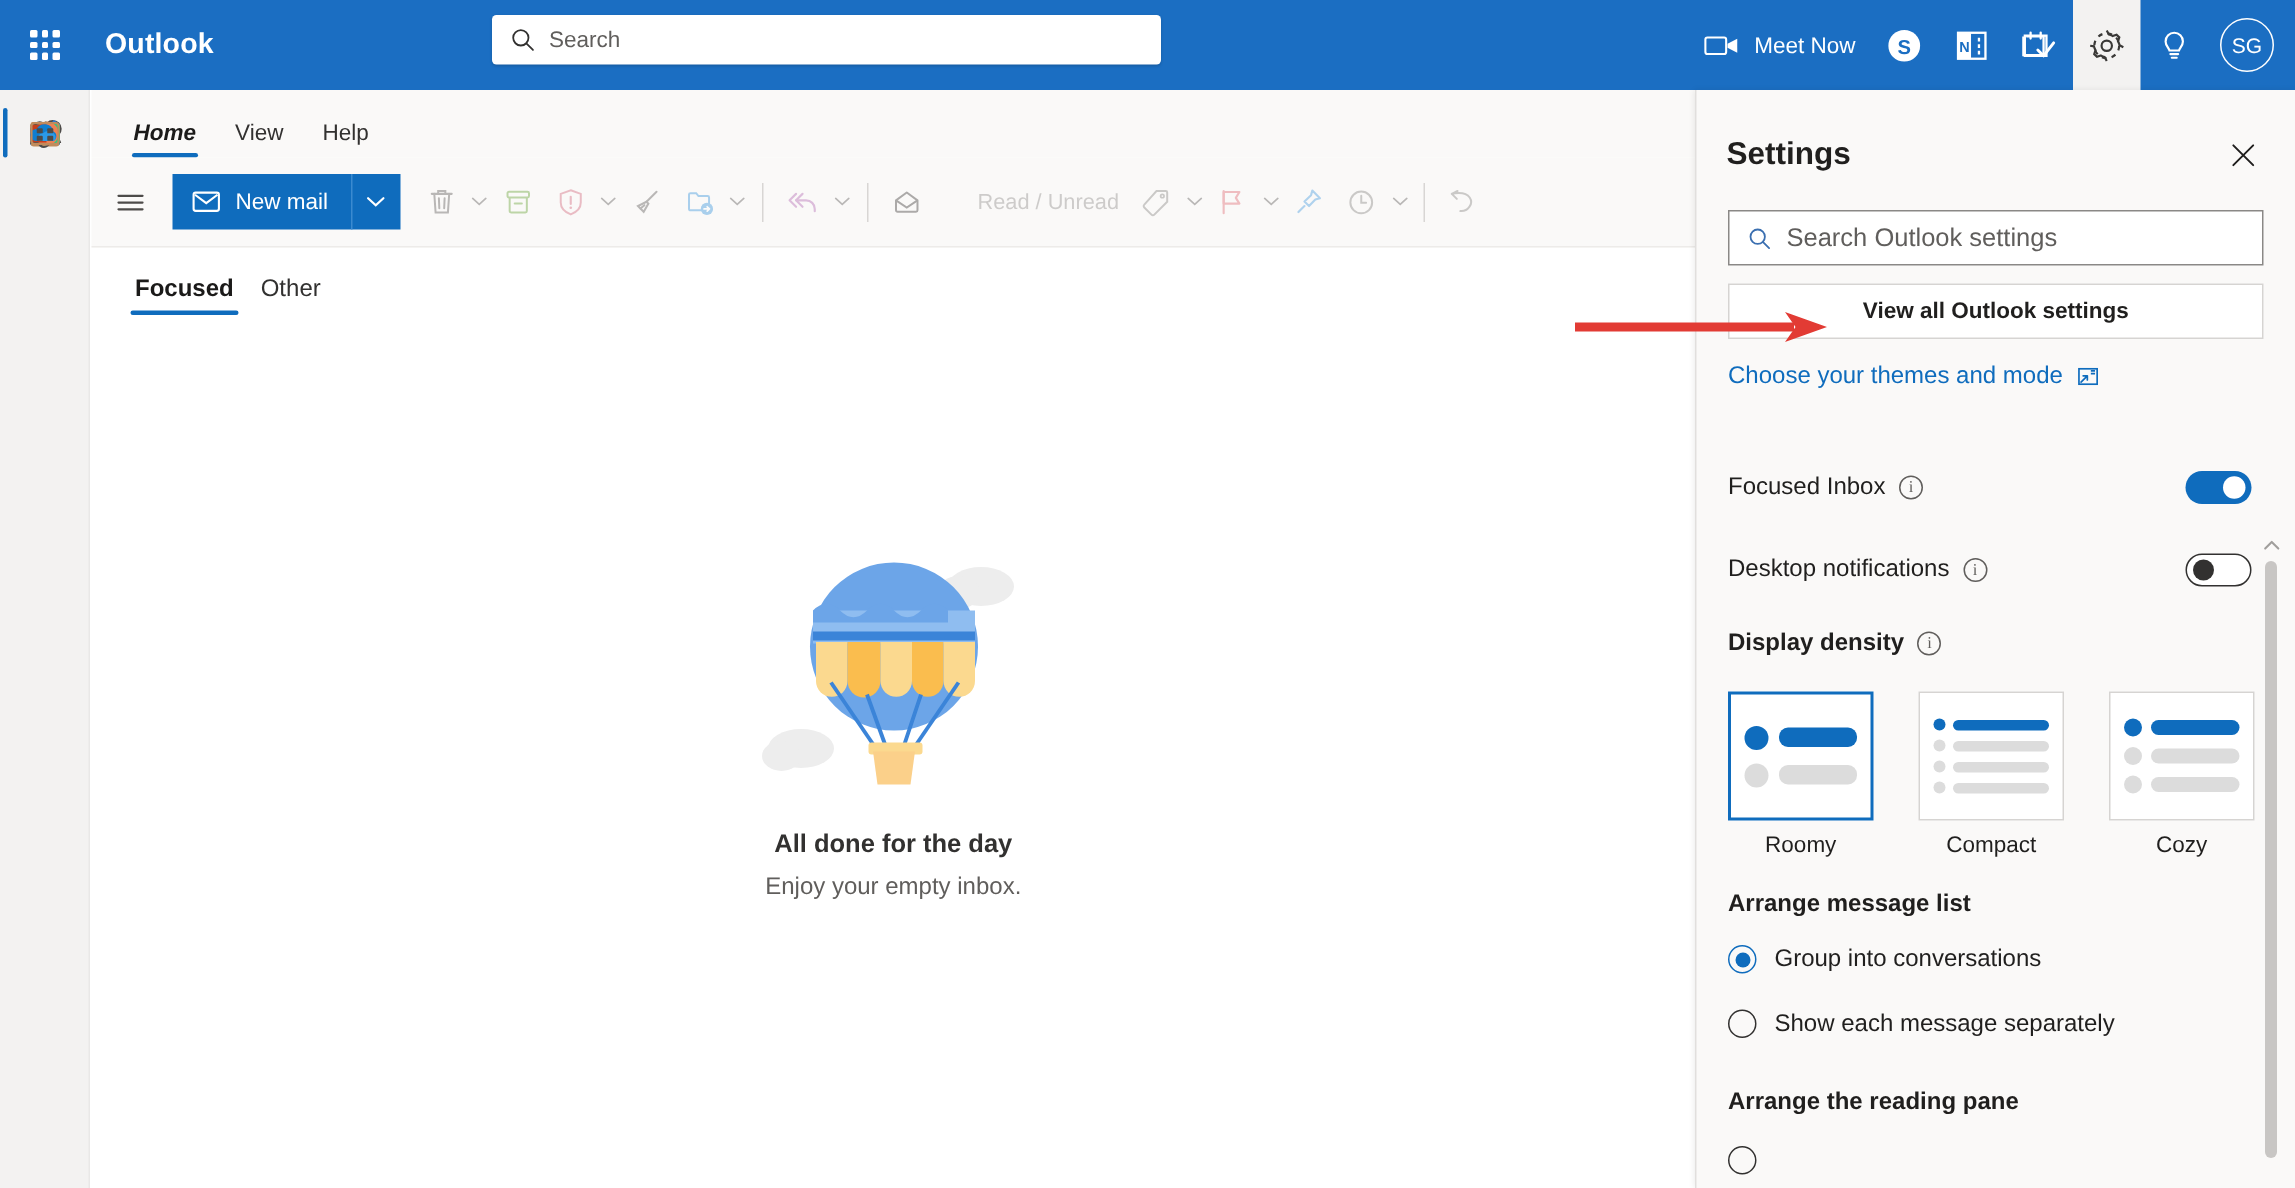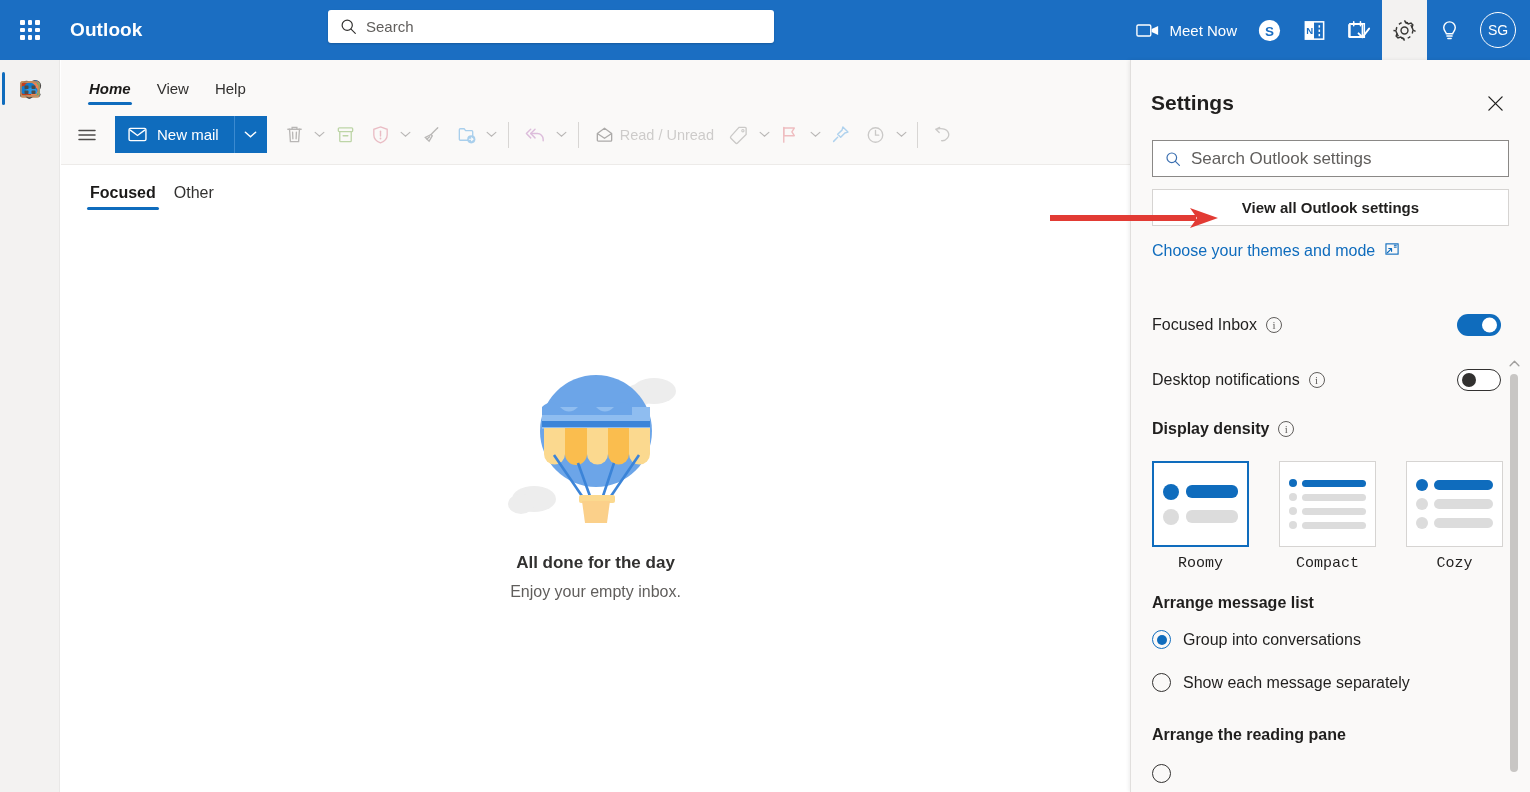--- a/index.html
+++ b/index.html
@@ -90,21 +90,21 @@
     content: ""; position: absolute; left: 12px; right: 12px; bottom: 0;
     height: 3px; background: #0f6cbd; border-radius: 2px;
   }
   .toolbar {
     position: absolute; top: 45px; left: 0; width: 1069px; height: 60px;
     background: #faf9f8; display: flex; align-items: center; padding-left: 14px;
     border-bottom: 1px solid #edebe9;
   }
   .tb-ico {
     height: 36px; display: flex; align-items: center; justify-content: center;
-    padding: 0 7px; cursor: pointer; opacity: .42;
+    padding: 0 7px; cursor: pointer; opacity: .42; gap: 32px;
   }
   .tb-chev { width: 16px; display:flex; align-items:center; justify-content:center; opacity:.42; cursor:pointer; }
   .tb-sep { width: 1px; height: 26px; background: #d8d6d4; margin: 0 8px; }
   .tb-text { font-size: 14.5px; color: #a19f9d; margin-left: 5px; }
   .newmail {
     display: flex; align-items: stretch; height: 37px; margin: 0 10px 0 6px;
     cursor: pointer;
   }
   .newmail .body {
     background: #0f6cbd; color: #fff; font-size: 15px;
@@ -160,21 +160,21 @@
     margin: 22px 21px 0 21px; height: 37px; background: #ffffff;
     border: 1px solid #8a8886; display: flex; align-items: center; padding-left: 12px;
   }
   .p-search .ph { color: #605e5c; font-size: 17px; margin-left: 10px; }
   .p-btn {
     margin: 12px 21px 0 21px; height: 37px; background: #ffffff;
     border: 1px solid #d6d4d2; display: flex; align-items: center; justify-content: center;
     font-size: 15px; color: #201f1e; font-weight: 600; cursor: pointer;
   }
   .p-link {
-    margin: 16px 21px 0 21px; display: flex; align-items: flex-start; gap: 10px;
+    margin: 16px 21px 0 21px; display: flex; align-items: center; gap: 10px;
     color: #0f6cbd; font-size: 16px; cursor: pointer;
   }
   .p-scroll {
     position: absolute; left: 0; top: 237px; width: 400px; height: 495px;
     overflow: hidden;
   }
   .row {
     display: flex; align-items: center; justify-content: space-between;
     padding: 0 30px 0 21px; height: 55px;
   }
@@ -185,21 +185,21 @@
     font-family: "Liberation Serif", serif; cursor: pointer;
   }
   .toggle { width: 44px; height: 22px; border-radius: 11px; position: relative; cursor: pointer; }
   .toggle.on { background: #0f6cbd; }
   .toggle.off { background: #ffffff; border: 1px solid #323130; }
   .toggle .knob { position: absolute; border-radius: 50%; top: 50%; transform: translateY(-50%); }
   .toggle.on .knob { width: 15px; height: 15px; background: #fff; right: 4px; }
   .toggle.off .knob { width: 14px; height: 14px; background: #323130; left: 4px; }
 
   .sec-hd { font-size: 16px; font-weight: bold; color: #201f1e; padding: 0 21px; }
-  .density-row { display: flex; gap: 30px; padding: 10px 28px 0 21px; font-family: Liberation Mono, monospace; }
+  .density-row { display: flex; gap: 30px; padding: 10px 28px 0 21px; }
   .dcard { width: 100px; cursor: pointer; }
   .dbox {
     height: 86px; background: #ffffff; border: 1px solid #d6d4d2;
     padding: 11px 9px; display: flex; flex-direction: column; justify-content: center;
   }
   .dcard.sel .dbox { border: 2px solid #0f6cbd; }
   .dline { display: flex; align-items: center; }
   .dot { border-radius: 50%; flex: none; }
   .bar { border-radius: 6px; flex: 1; }
   .dname { text-align: center; font-size: 15px; color: #201f1e; margin-top: 8px; }

